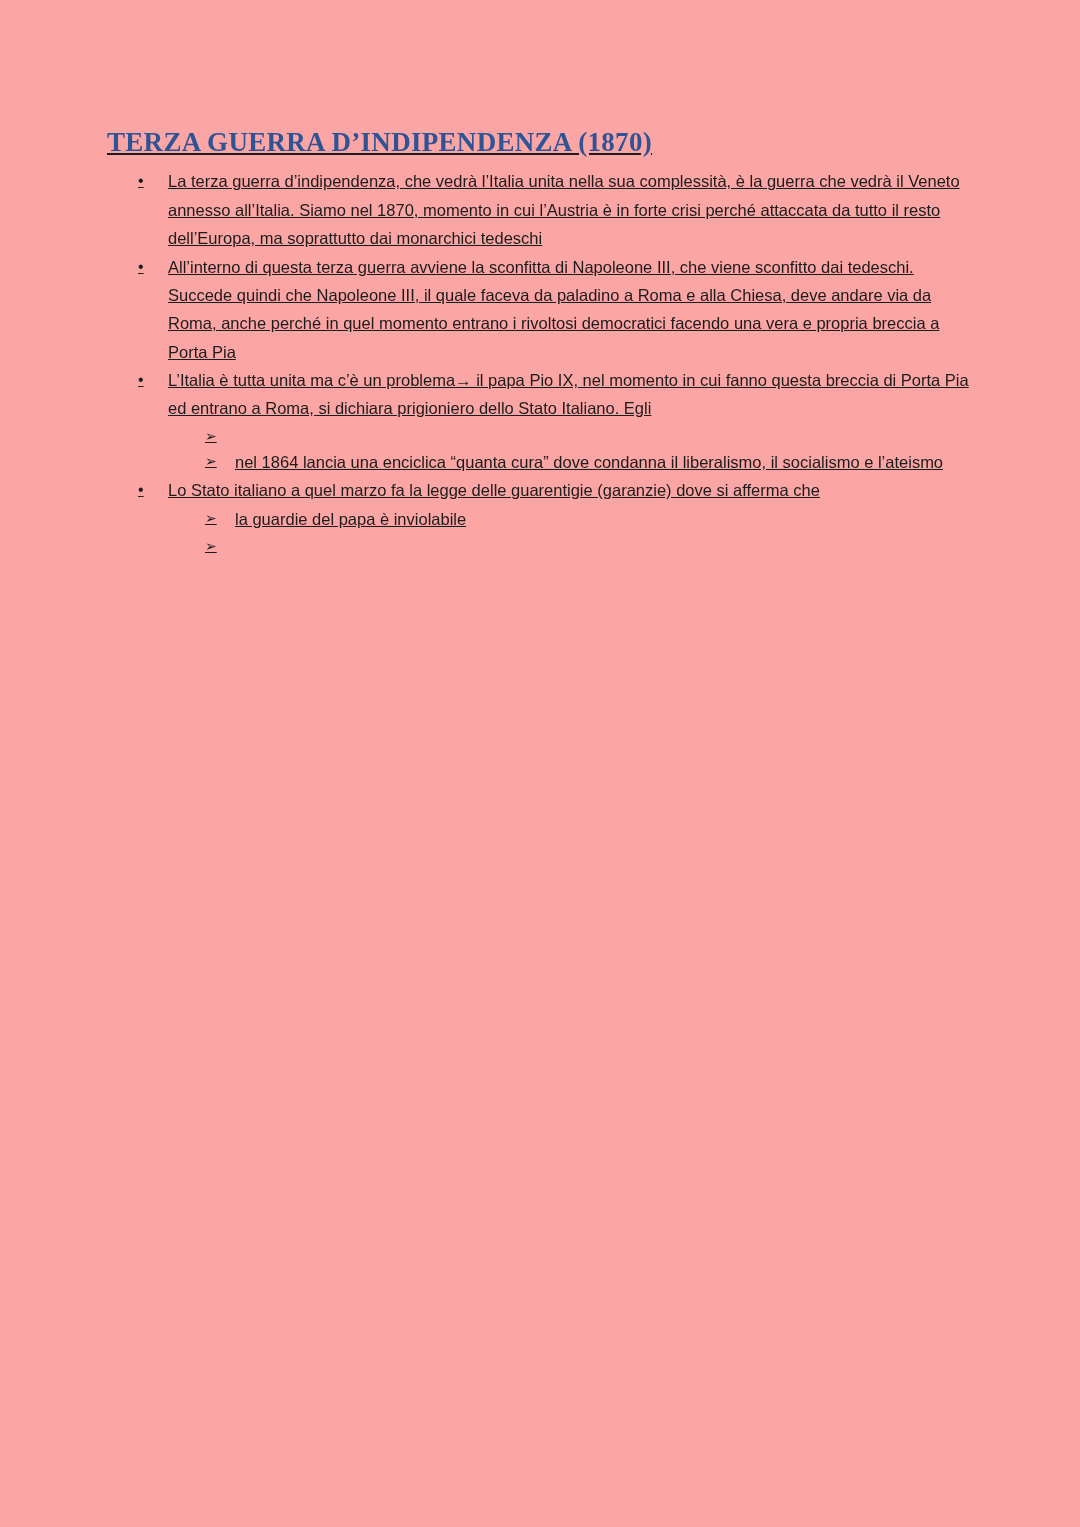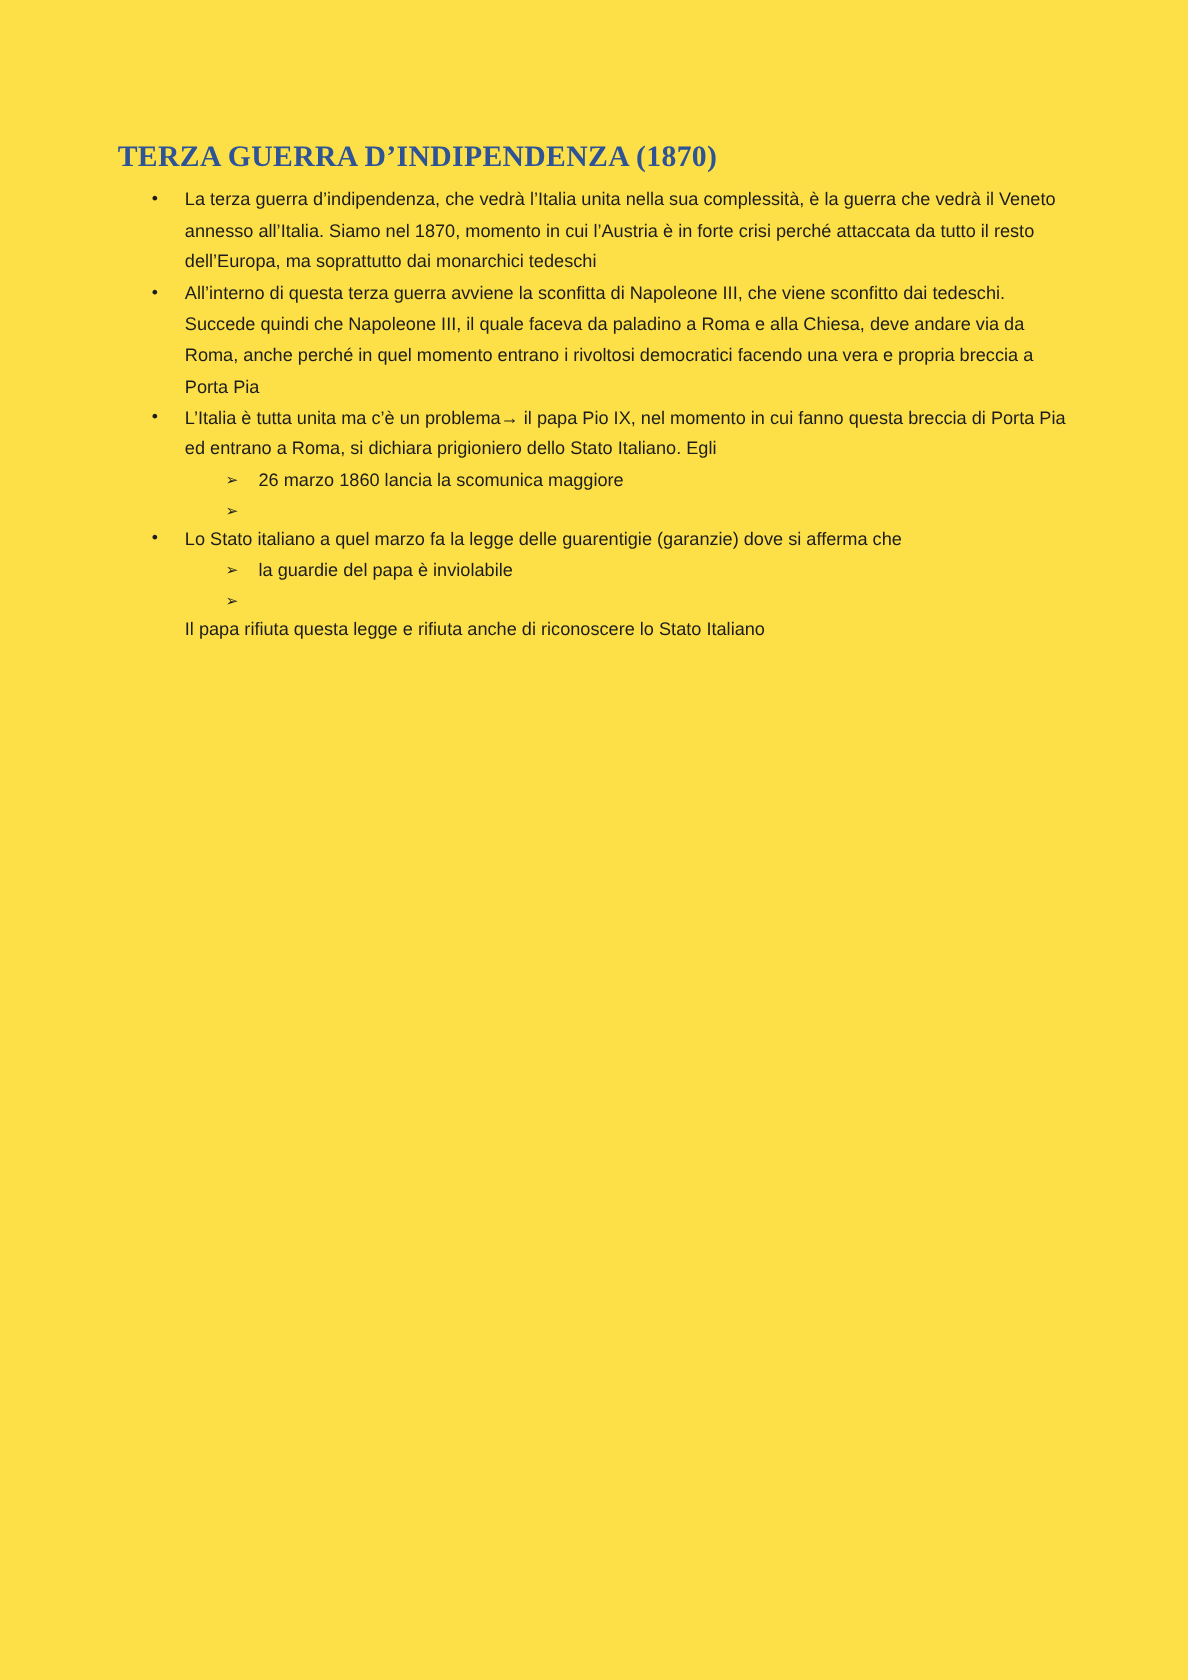--- a/index.html
+++ b/index.html
@@ -12,21 +12,22 @@
     height: 1527px;
     font-family: "Liberation Sans", sans-serif;
     color: #1c1c1c;
     box-sizing: border-box;
   }
   .page {
     box-sizing: border-box;
     width: 1080px;
     height: 1527px;
     padding: 126px 110px 40px 107px;
-    background: #fde047;
+    background: #fca5a5;
+    text-decoration: underline;
   }
   .doc-title {
     font-family: "Liberation Serif", "DejaVu Serif", serif;
     font-weight: bold;
     color: #2F5496;
     font-size: 27px;
     line-height: 1.2;
     margin: 0 0 9px 0;
     letter-spacing: 0.3px;
   }
@@ -68,37 +69,36 @@
       <div class="text">All’interno di questa terza guerra avviene la sconfitta di Napoleone III, che viene sconfitto dai tedeschi. Succede quindi che Napoleone III, il quale faceva da paladino a Roma e alla Chiesa, deve andare via da Roma, anche perché in quel momento entrano i rivoltosi democratici facendo una vera e propria breccia a Porta Pia</div>
     </div>
 
     <div class="row l1">
       <span class="marker">•</span>
       <div class="text">L’Italia è tutta unita ma c’è un problema→ il papa Pio IX, nel momento in cui fanno questa breccia di Porta Pia ed entrano a Roma, si dichiara prigioniero dello Stato Italiano. Egli</div>
     </div>
 
     <div class="row l2">
       <span class="marker">➢</span>
-      <div class="text">26 marzo 1860 lancia la scomunica maggiore</div>
     </div>
 
     <div class="row l2">
       <span class="marker">➢</span>
+      <div class="text">nel 1864 lancia una enciclica “quanta cura” dove condanna il liberalismo, il socialismo e l’ateismo</div>
     </div>
 
     <div class="row l1">
       <span class="marker">•</span>
       <div class="text">Lo Stato italiano a quel marzo fa la legge delle guarentigie (garanzie) dove si afferma che</div>
     </div>
 
     <div class="row l2">
       <span class="marker">➢</span>
       <div class="text">la guardie del papa è inviolabile</div>
     </div>
 
     <div class="row l2">
       <span class="marker">➢</span>
     </div>
 
-    <div class="closing">Il papa rifiuta questa legge e rifiuta anche di riconoscere lo Stato Italiano</div>
 
   </div>
 </div>
 
 </body></html>

